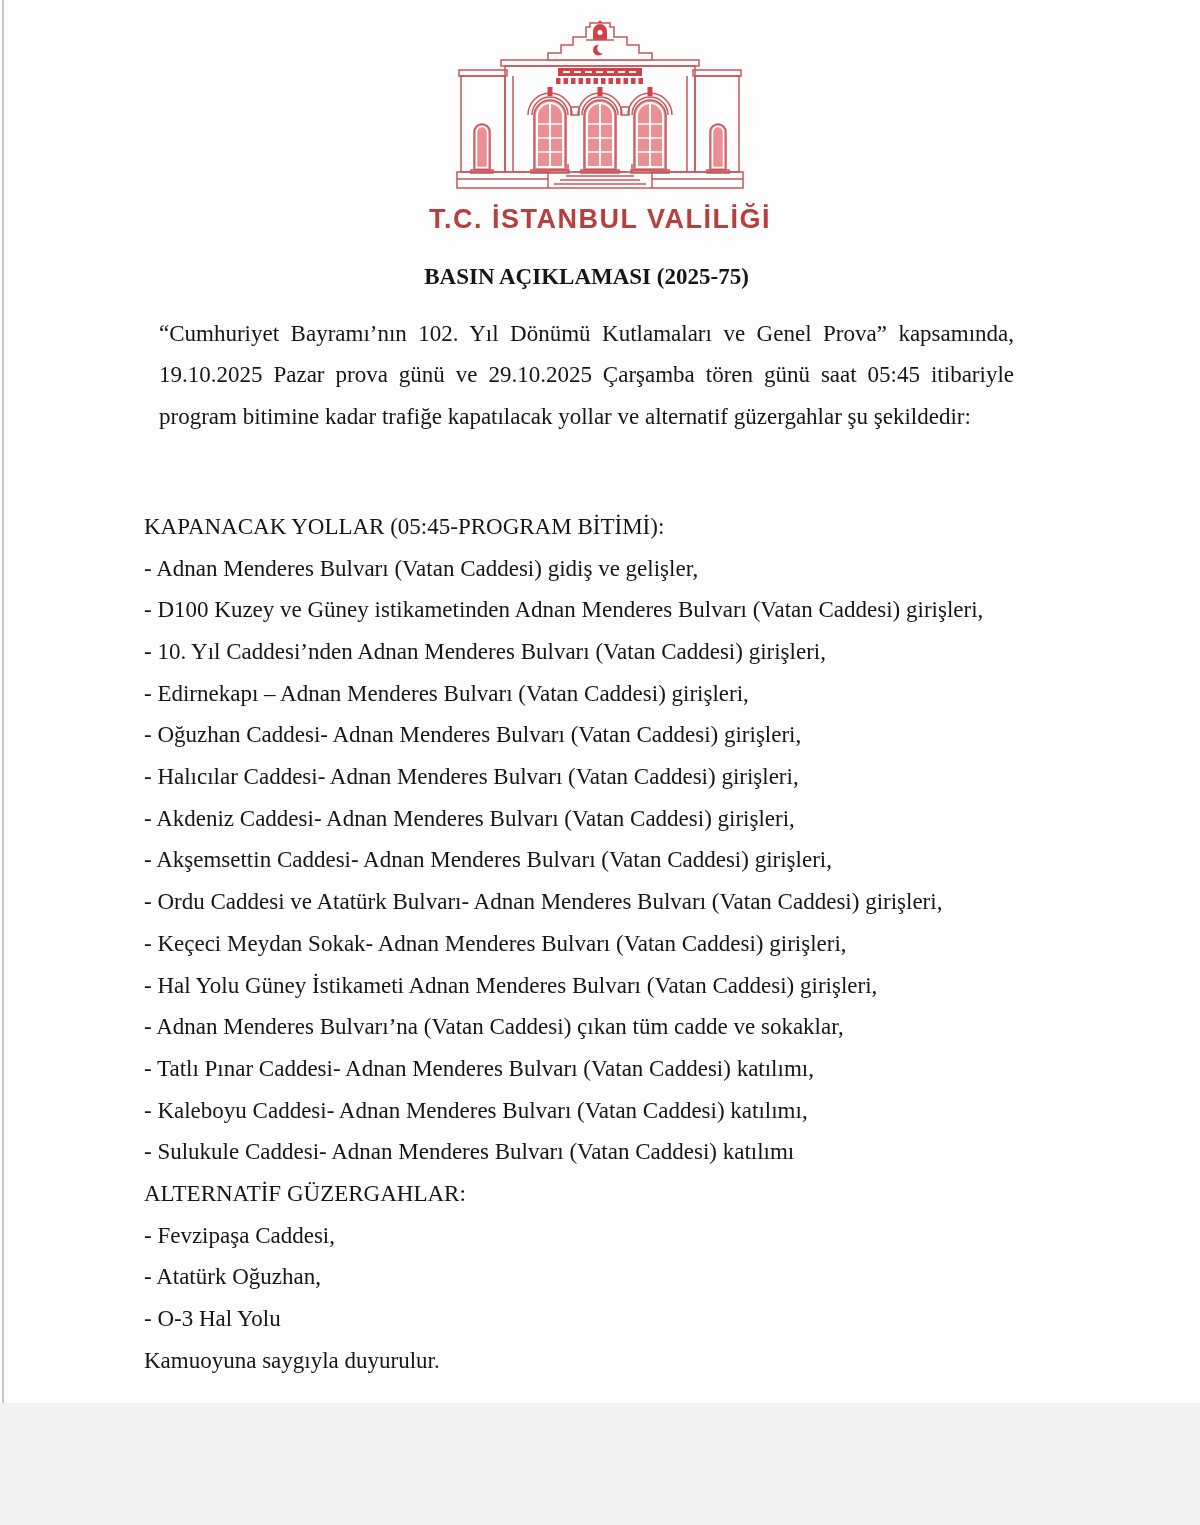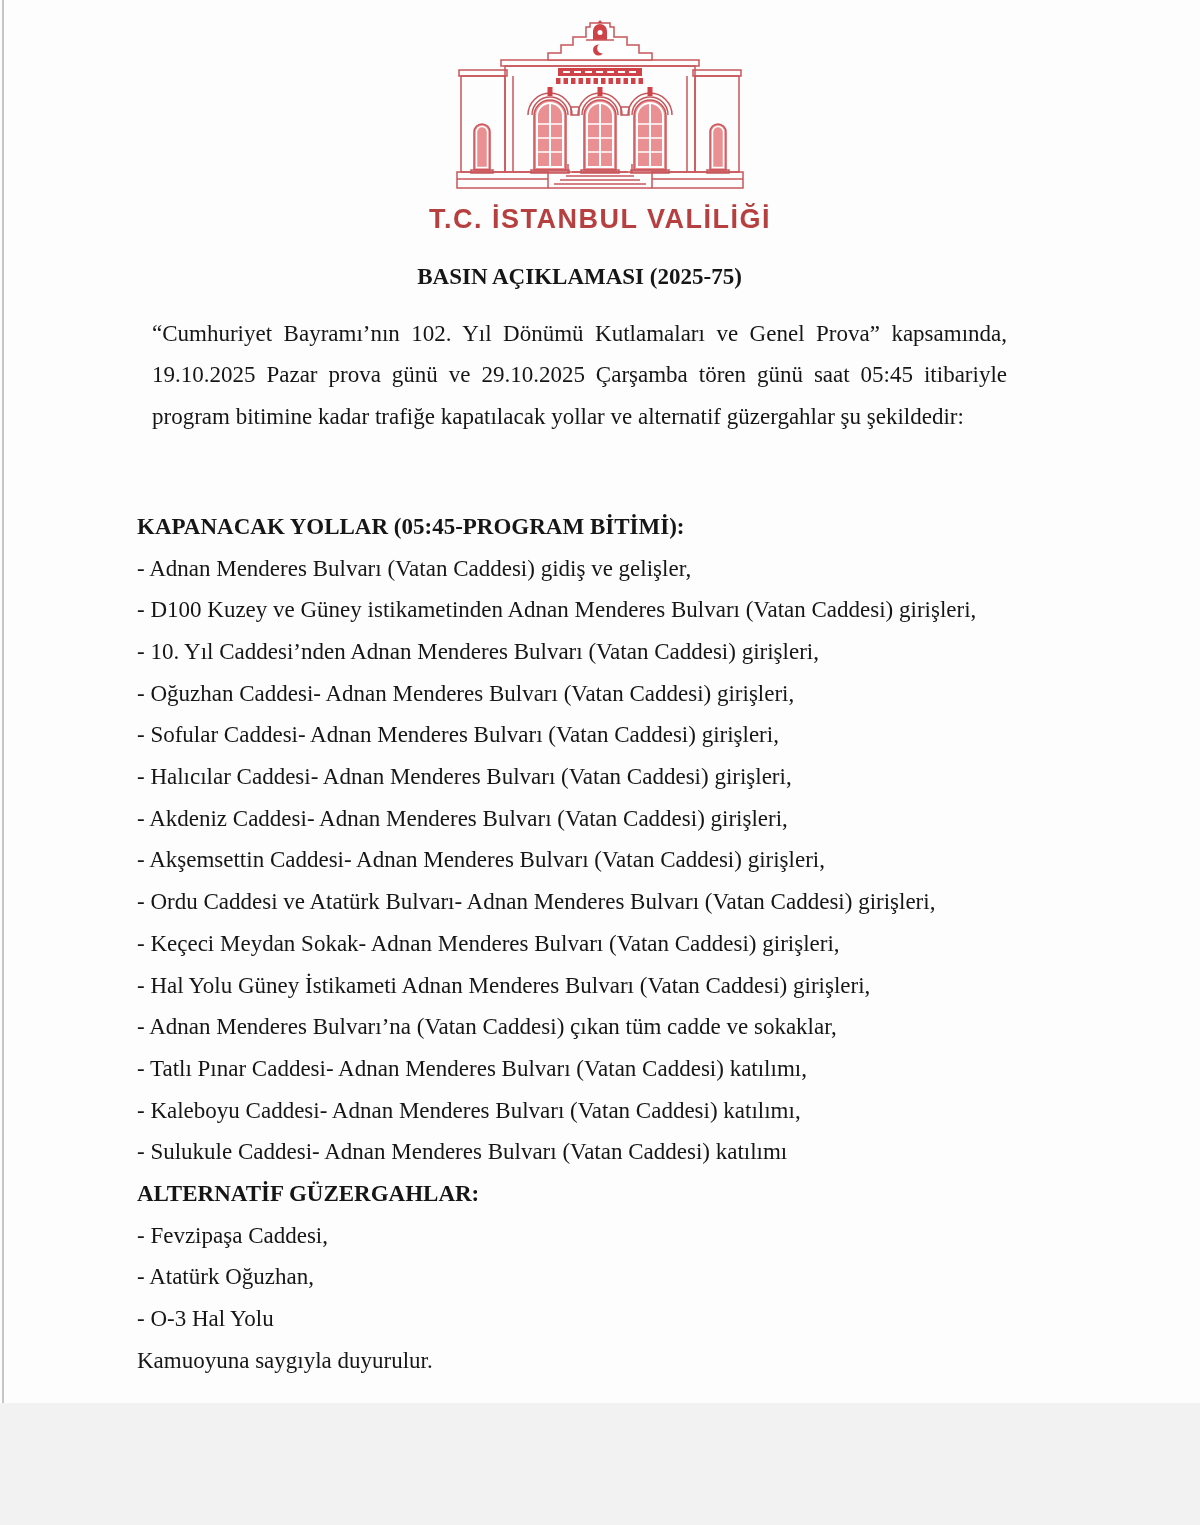--- a/index.html
+++ b/index.html
@@ -37,39 +37,39 @@
   .ln{fill:none;stroke:var(--line_red);stroke-width:1.5px;}
   .lnw{fill:#ffffff;stroke:var(--line_red);stroke-width:1.5px;}
   .fd{fill:var(--fill_deep);stroke:none;}
   .fl{fill:var(--fill_light);stroke:var(--line_red);stroke-width:1.5px;}
   .wt{fill:none;stroke:#ffffff;stroke-width:1.5px;}
   .dentils{fill:none;stroke:var(--fill_deep);stroke-width:6px;stroke-dasharray:4.5 3;}
   .bandtxt{fill:none;stroke:#ffffff;stroke-width:2.2px;stroke-dasharray:7 4;}
   
   .doc{
     position:absolute;
-    left:137px;top:256px;
+    left:144px;top:256px;
     width:885px;
     font-size:23px;
     line-height:41.7px;
     color:var(--text_color);
   }
   .doc-title{
     text-align:center;
     font-weight:bold;
     white-space:nowrap;
   }
   .intro{
     margin:15px;
     text-align:justify;
     text-justify:inter-word;
   }
   .gap{height:53px;}
   .section-heading{
-    font-weight:bold;
+    font-weight:normal;
     white-space:nowrap;
   }
   .line-item{white-space:nowrap;}
   .doc-footer{font-weight:normal;white-space:nowrap;}
 </style>
 </head>
 <body>
 
 <div class="page">
   <div class="edge-line"></div>
@@ -145,22 +145,22 @@
     <div class="doc-title">BASIN AÇIKLAMASI (2025-75)</div>
 
     <p class="intro">“Cumhuriyet Bayramı’nın 102. Yıl Dönümü Kutlamaları ve Genel Prova” kapsamında, 19.10.2025 Pazar prova günü ve 29.10.2025 Çarşamba tören günü saat 05:45 itibariyle program bitimine kadar trafiğe kapatılacak yollar ve alternatif güzergahlar şu şekildedir:</p>
 
     <div class="gap"></div>
 
     <div class="section-heading">KAPANACAK YOLLAR (05:45-PROGRAM BİTİMİ):</div>
     <div class="line-item">- Adnan Menderes Bulvarı (Vatan Caddesi) gidiş ve gelişler,</div>
     <div class="line-item">- D100 Kuzey ve Güney istikametinden Adnan Menderes Bulvarı (Vatan Caddesi) girişleri,</div>
     <div class="line-item">- 10. Yıl Caddesi’nden Adnan Menderes Bulvarı (Vatan Caddesi) girişleri,</div>
+    <div class="line-item">- Edirnekapı – Adnan Menderes Bulvarı (Vatan Caddesi) girişleri,</div>
     <div class="line-item">- Oğuzhan Caddesi- Adnan Menderes Bulvarı (Vatan Caddesi) girişleri,</div>
-    <div class="line-item">- Sofular Caddesi- Adnan Menderes Bulvarı (Vatan Caddesi) girişleri,</div>
     <div class="line-item">- Halıcılar Caddesi- Adnan Menderes Bulvarı (Vatan Caddesi) girişleri,</div>
     <div class="line-item">- Akdeniz Caddesi- Adnan Menderes Bulvarı (Vatan Caddesi) girişleri,</div>
     <div class="line-item">- Akşemsettin Caddesi- Adnan Menderes Bulvarı (Vatan Caddesi) girişleri,</div>
     <div class="line-item">- Ordu Caddesi ve Atatürk Bulvarı- Adnan Menderes Bulvarı (Vatan Caddesi) girişleri,</div>
     <div class="line-item">- Keçeci Meydan Sokak- Adnan Menderes Bulvarı (Vatan Caddesi) girişleri,</div>
     <div class="line-item">- Hal Yolu Güney İstikameti Adnan Menderes Bulvarı (Vatan Caddesi) girişleri,</div>
     <div class="line-item">- Adnan Menderes Bulvarı’na (Vatan Caddesi) çıkan tüm cadde ve sokaklar,</div>
     <div class="line-item">- Tatlı Pınar Caddesi- Adnan Menderes Bulvarı (Vatan Caddesi) katılımı,</div>
     <div class="line-item">- Kaleboyu Caddesi- Adnan Menderes Bulvarı (Vatan Caddesi) katılımı,</div>
     <div class="line-item">- Sulukule Caddesi- Adnan Menderes Bulvarı (Vatan Caddesi) katılımı</div>

